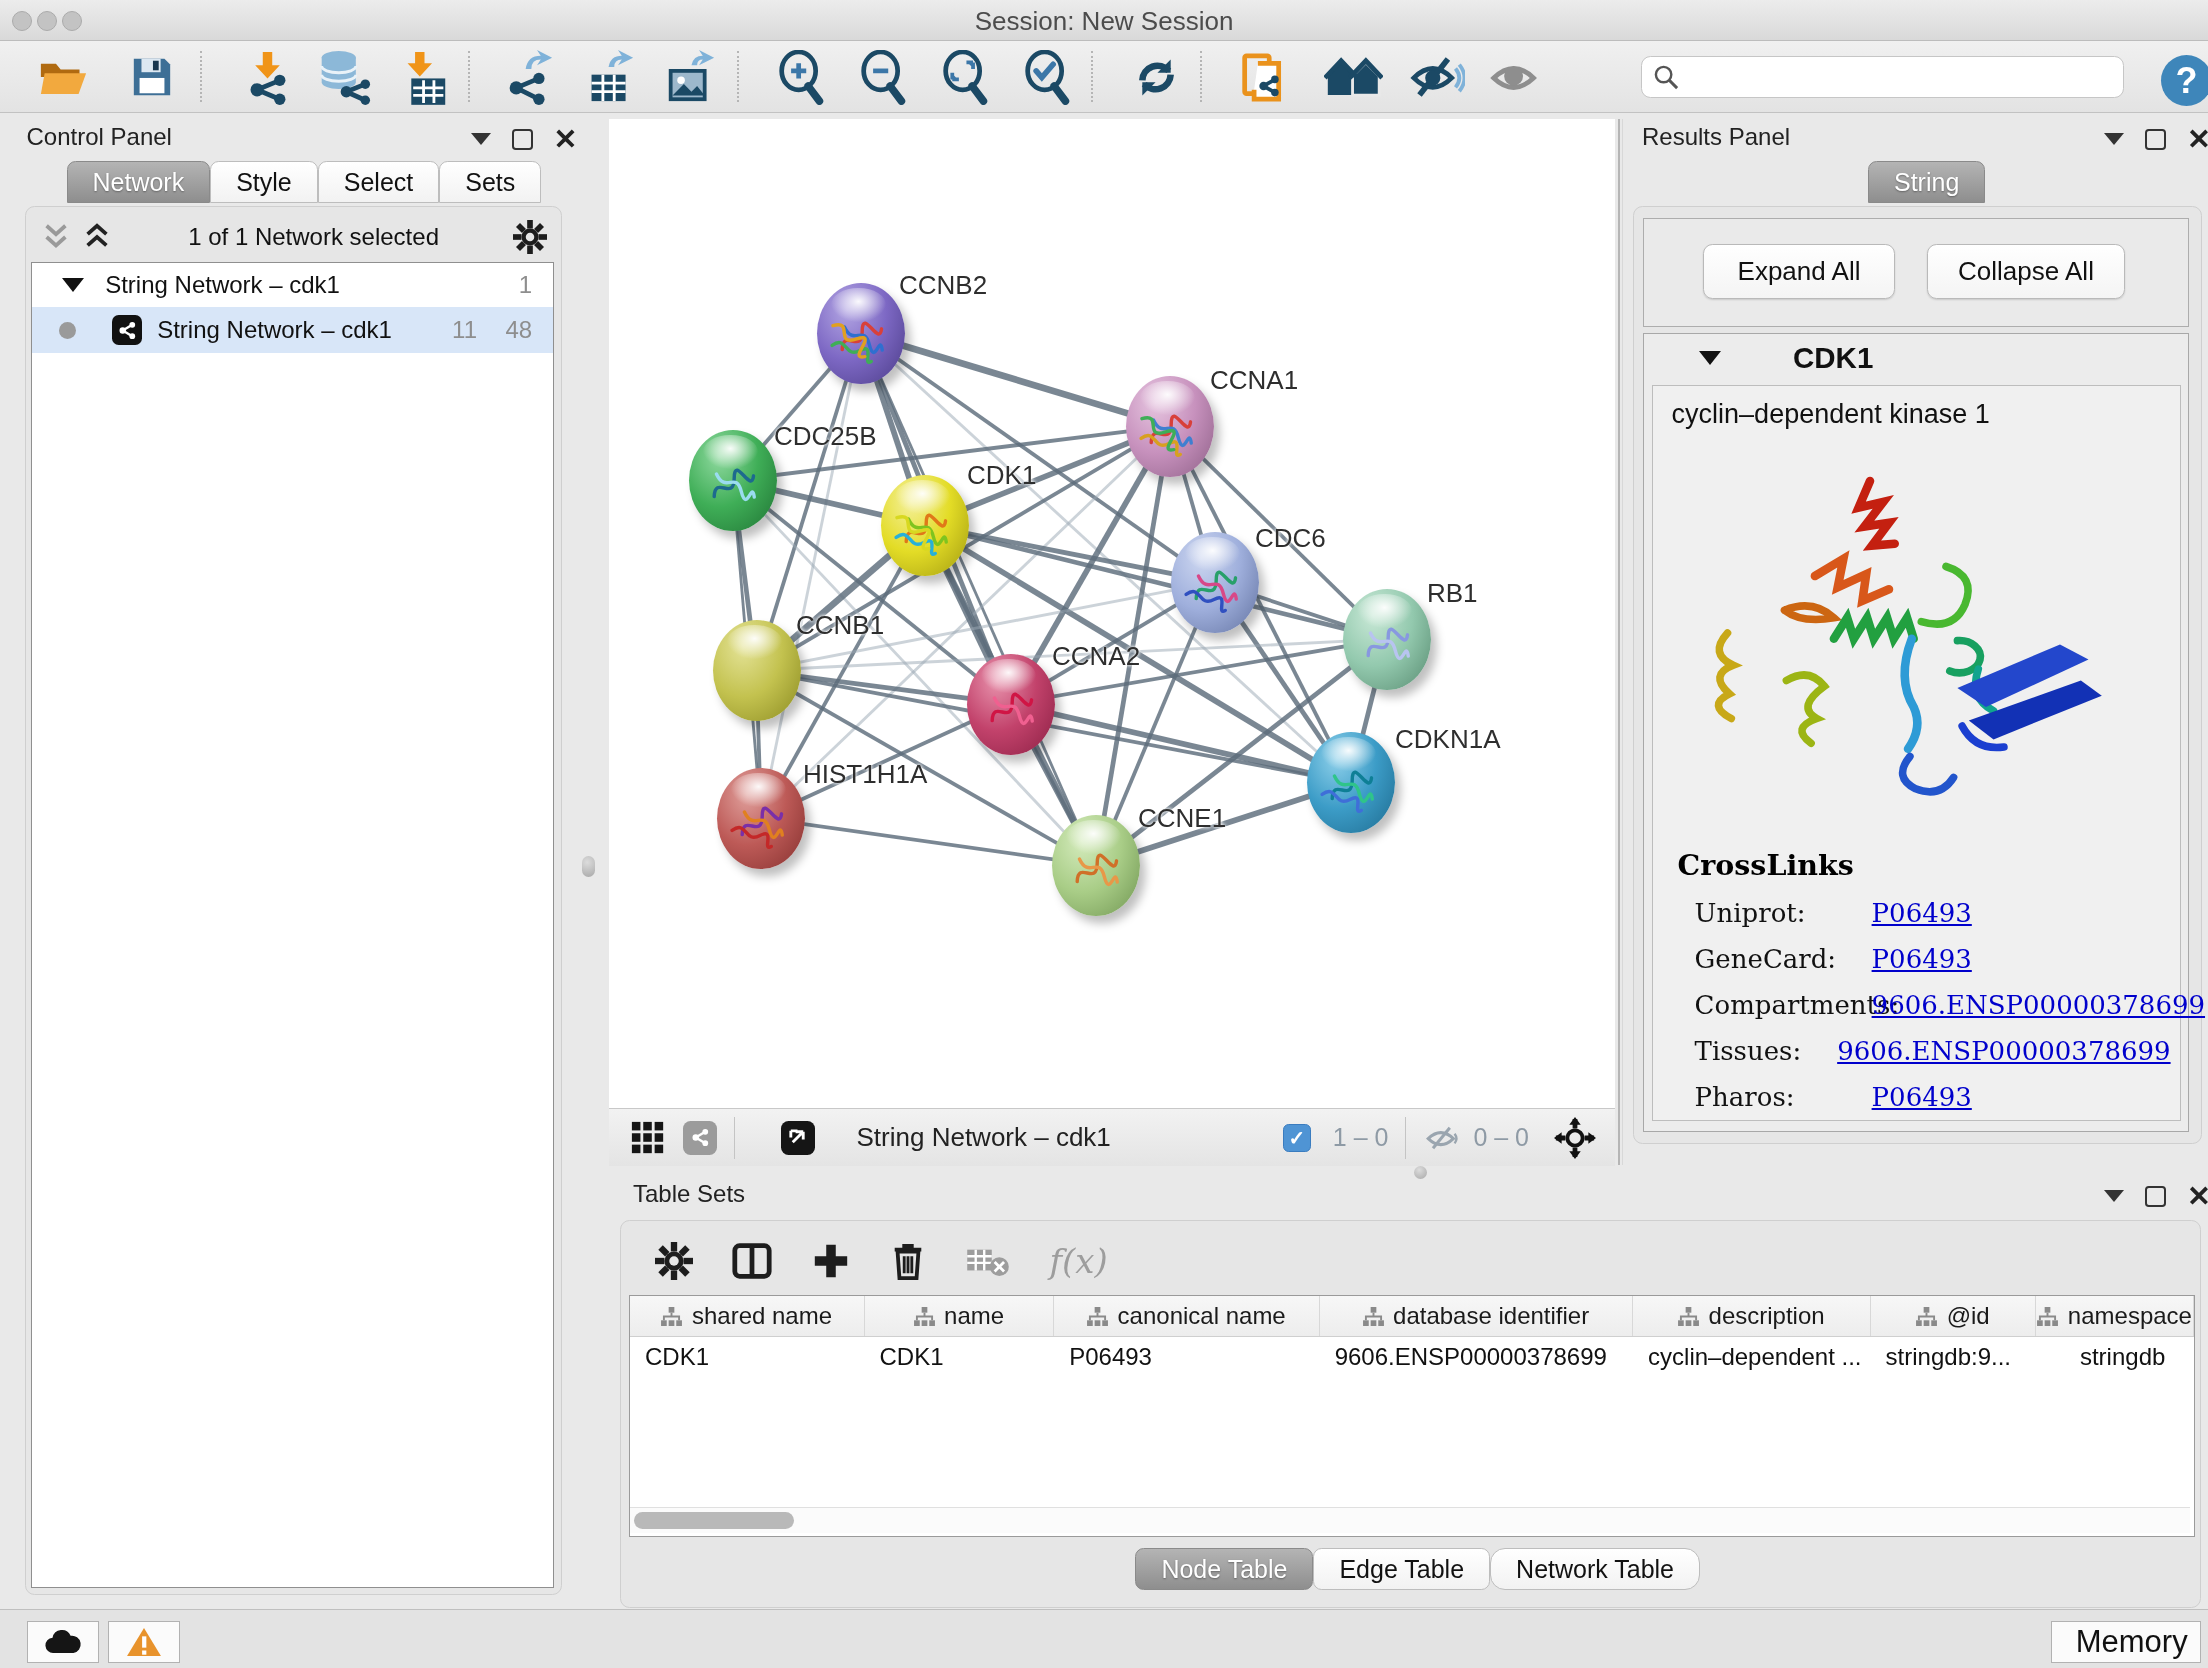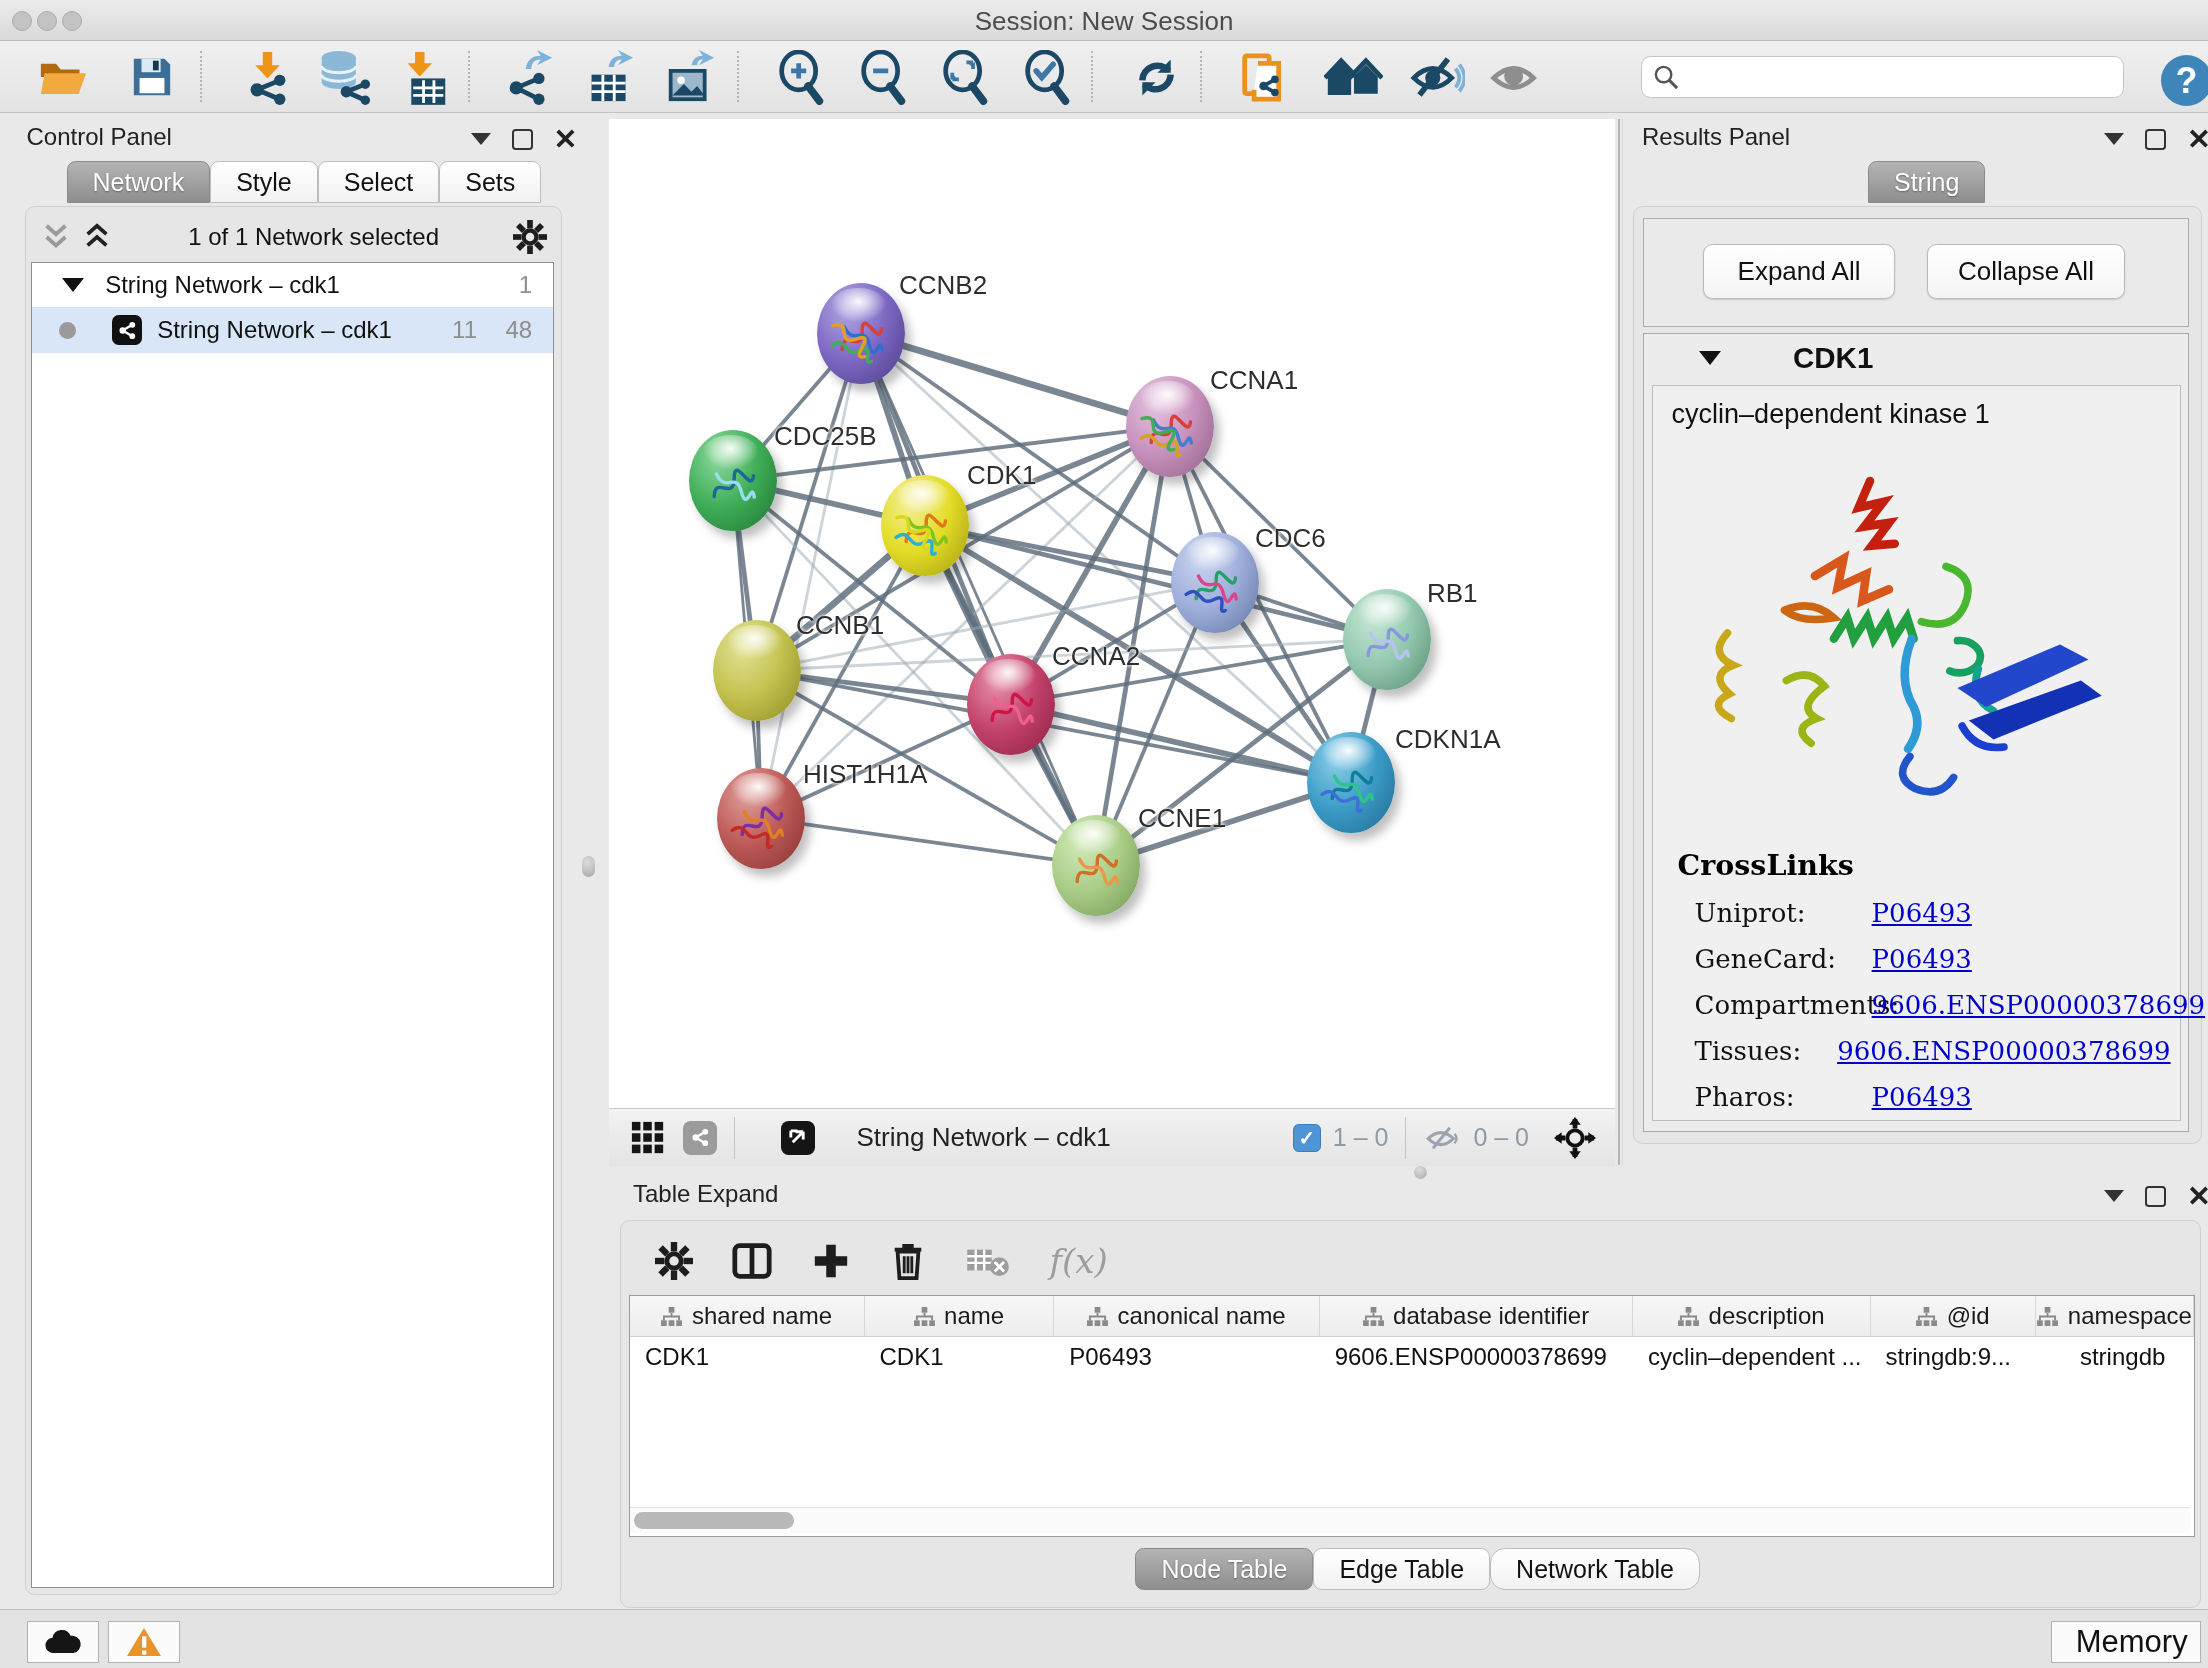--- a/index.html
+++ b/index.html
@@ -486,21 +486,21 @@
     <div class="ns-sep"></div>
     <div class="blk-sq" style="margin-left:28.5px">
       <svg width="21" height="21" viewBox="0 0 22 22">
         <path d="M4,4 h7 M4,4 v7" stroke="#fff" stroke-width="3"></path>
         <path d="M6,16 L17,5 M17,5 v8 M17,5 h-8" stroke="#fff" stroke-width="3" fill="none"></path>
       </svg>
     </div>
     <div style="margin-left:42px;font-size:26px;color:#222">String Network – cdk1</div>
     <div style="margin-left:auto;display:flex;align-items:center">
       <div id="checkbox-sel">✓</div>
-      <span class="cnt-txt" style="margin-left:12px">1 – 0</span>
+      <span class="cnt-txt" style="margin-left:22px">1 – 0</span>
       <div class="ns-sep"></div>
       <svg width="38" height="30" viewBox="0 0 58 50">
         <path d="M6,26 Q27,6 48,26 Q27,46 6,26 Z" fill="none" stroke="#9aa5af" stroke-width="5"></path>
         <path d="M14,42 L42,8" stroke="#9aa5af" stroke-width="5"></path>
         <path d="M50,18 q6,8 0,16" stroke="#9aa5af" stroke-width="4" fill="none"></path>
       </svg>
       <span class="cnt-txt" style="margin-left:12px">0 – 0</span>
       <svg width="42" height="42" viewBox="0 0 44 44" style="margin:0 19px 0 25px">
         <circle cx="22" cy="22" r="8" fill="none" stroke="#111" stroke-width="4"></circle>
         <path d="M22,2 v10 M22,32 v10 M2,22 h10 M32,22 h10" stroke="#111" stroke-width="5"></path>
@@ -569,21 +569,21 @@
                 <span class="xl-label">Pharos:</span>
                 <a class="xlink">P06493</a>
               </div>
             </div>
         </div>
       </div>
     </div>
   </div>
 
   <div class="abs" style="left:609px;top:1176px;width:1600px;height:432px">
-    <span class="panel-title abs" style="left:24px;top:3.8px">Table Expand</span>
+    <span class="panel-title abs" style="left:24px;top:3.8px">Table Sets</span>
     <div class="panel-ctrl abs" style="left:1495px;top:9.5px">
       <div class="pc-min"></div>
       <div class="pc-max"></div>
       <div class="pc-close">✕</div>
     </div>
     <div class="group-box abs" style="left:11.4px;top:44px;width:1579px;height:386px">
       <div style="display:flex;align-items:center;gap:38px;padding:15px 0 0 34px;height:49px">
         <svg width="38" height="38" viewBox="0 0 36 36">
           <g fill="#1d1d1d">
               <circle cx="18" cy="18" r="9"></circle>

